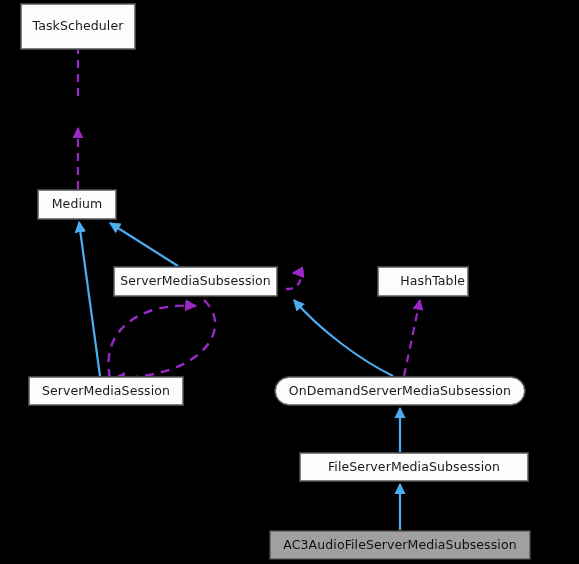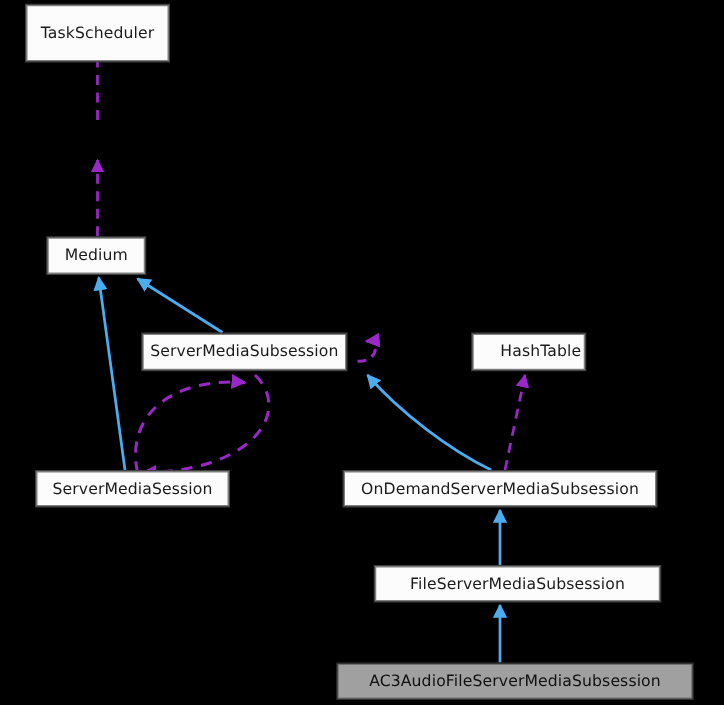--- a/index.html
+++ b/index.html
@@ -109,25 +109,25 @@
   </div>
 
   <div class="node" id="node-4" style="left: 378px; top: 267px; width: 90px; height: 29px; justify-content: flex-end;">
     <span class="node-label">HashTable</span>
   </div>
 
   <div class="node" id="node-5" style="left: 29px; top: 377px; width: 154px; height: 28px;">
     <span class="node-label">ServerMediaSession</span>
   </div>
 
-  <div class="node" id="node-6" style="left: 275px; top: 377px; width: 250px; height: 28px;">
+  <div class="node" id="node-6" style="left: 275px; top: 377px; width: 250px; height: 28px; border-radius: 14px;">
     <span class="node-label">OnDemandServerMediaSubsession</span>
   </div>
 
   <div class="node" id="node-7" style="left: 300px; top: 453px; width: 228px; height: 28px;">
     <span class="node-label">FileServerMediaSubsession</span>
   </div>
 
-  <div class="node highlight" id="node-8" style="left: 270px; top: 531px; width: 284px; height: 28px;">
+  <div class="node highlight" id="node-8" style="left: 270px; top: 531px; width: 260px; height: 28px;">
     <span class="node-label">AC3AudioFileServerMediaSubsession</span>
   </div>
 
 </div>
 
 </body></html>

